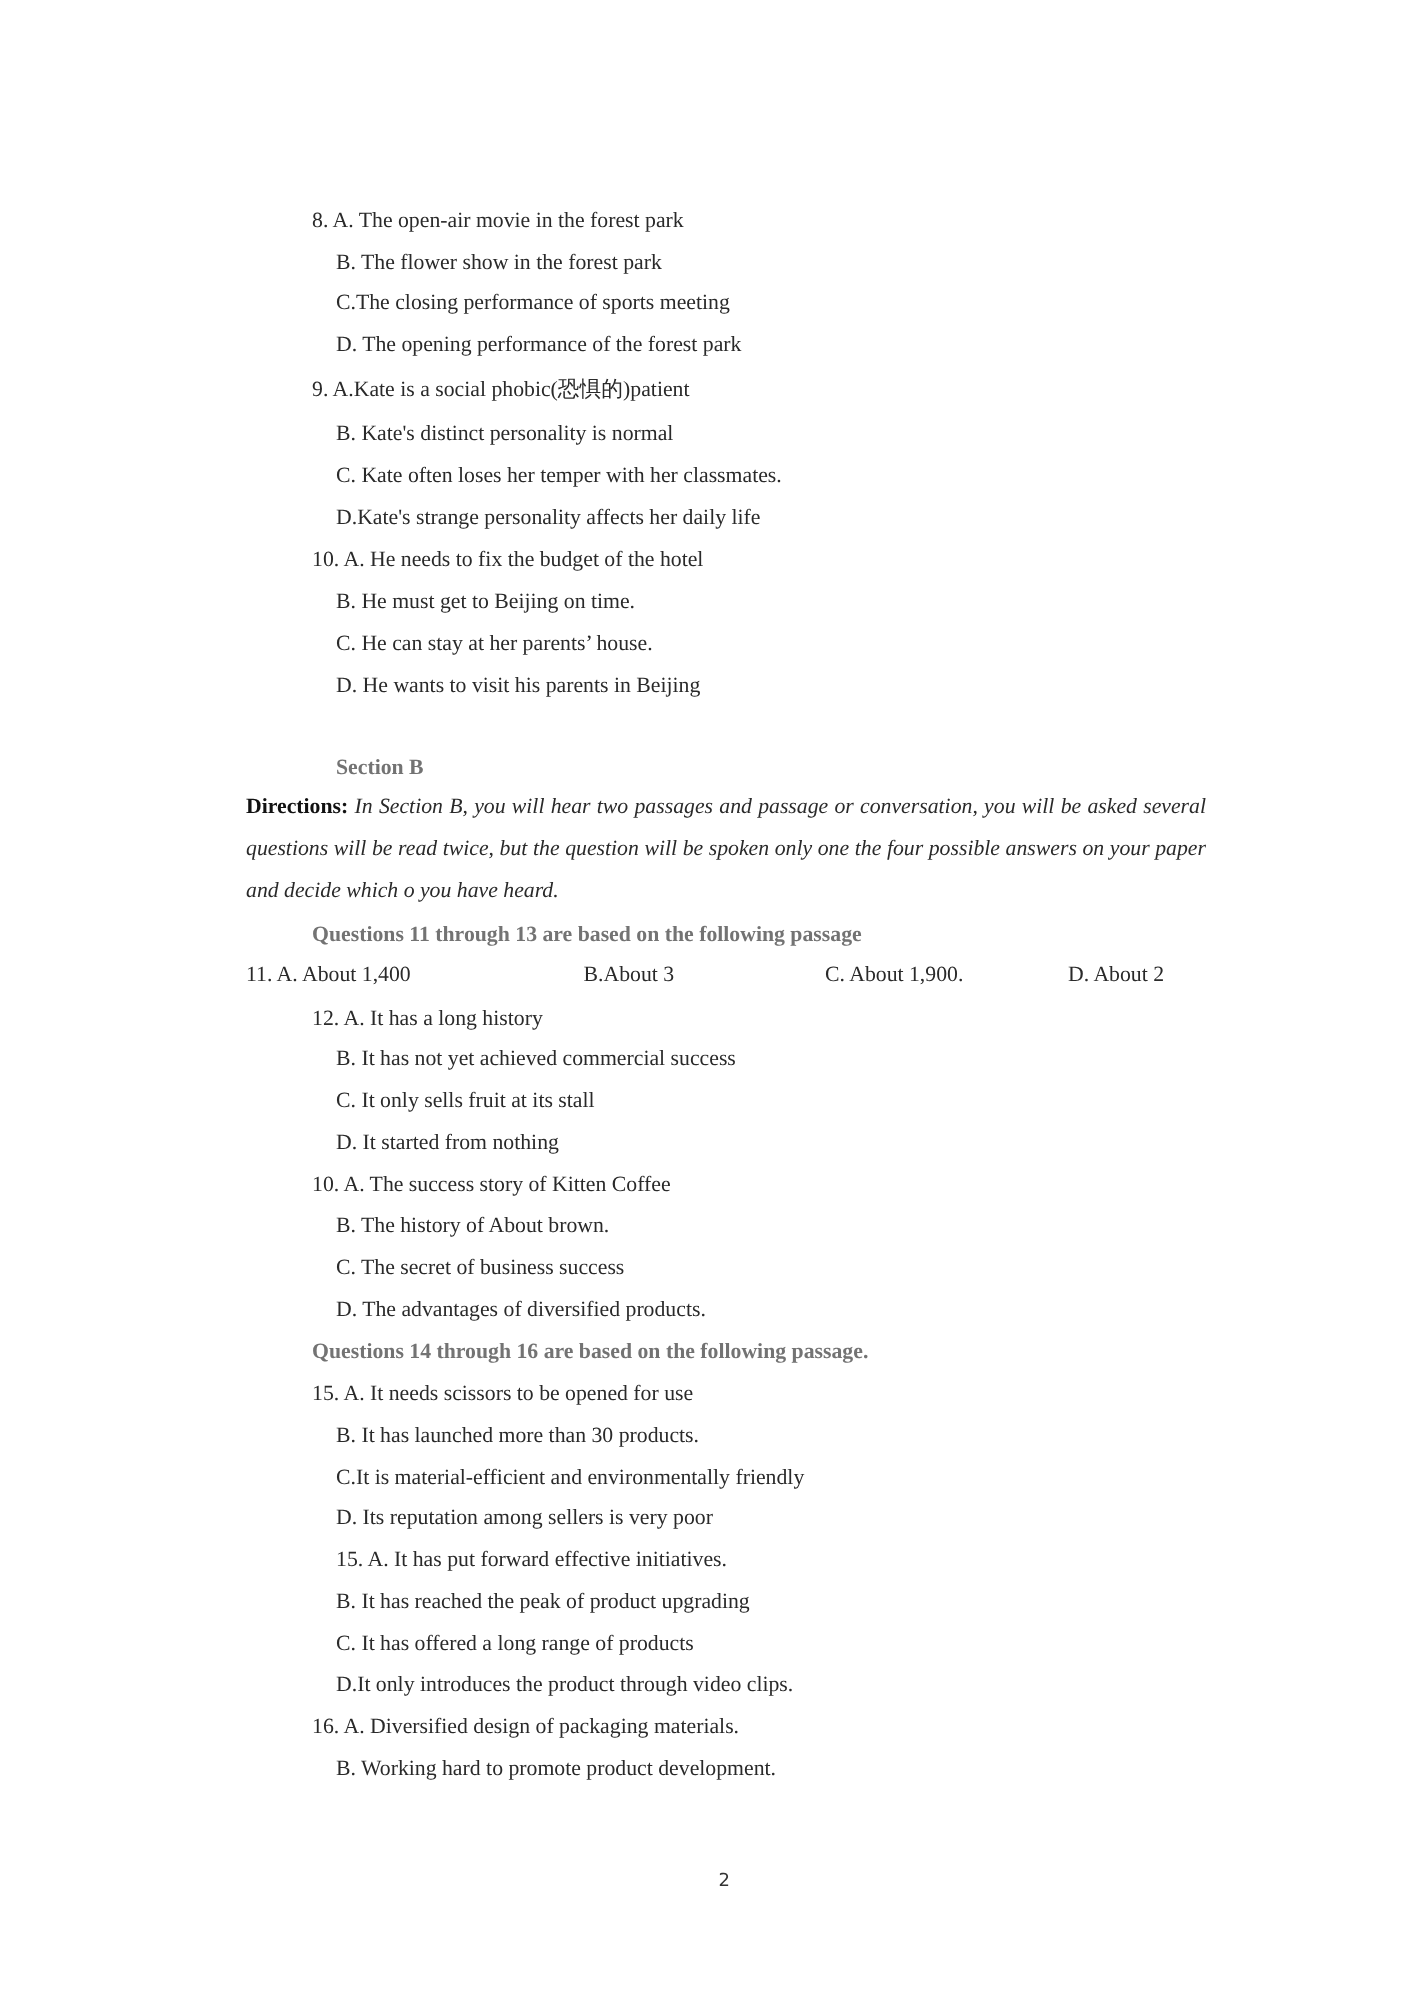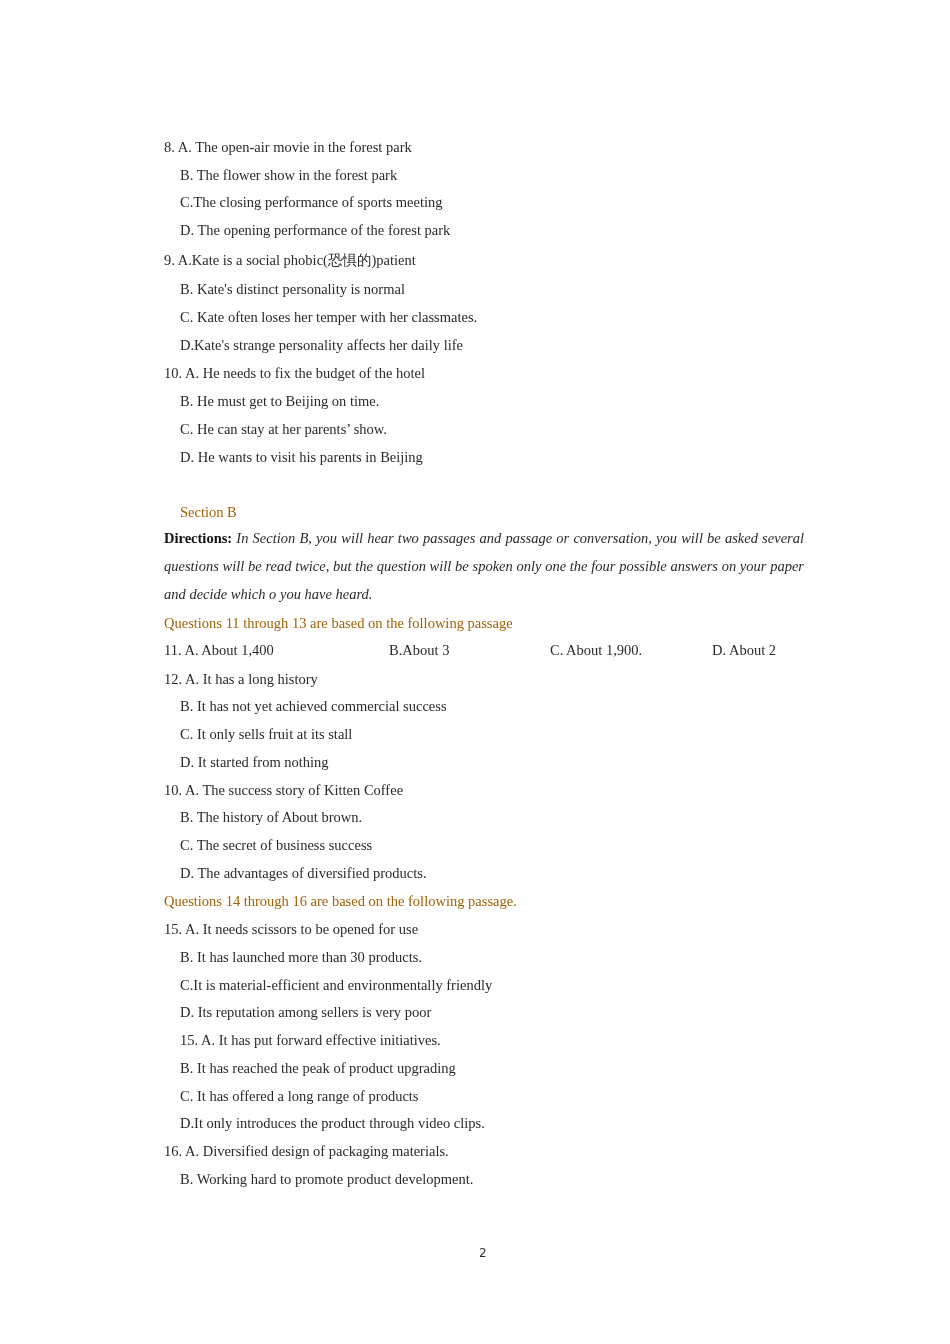--- a/index.html
+++ b/index.html
@@ -1,21 +1,21 @@
 <!DOCTYPE html>
 <html><head>
 <meta charset="utf-8">
 <style>
   html, body { margin: 0; padding: 0; background: #ffffff; }
   body { width: 950px; height: 1344px; position: relative; overflow: hidden;
          font-family: "Liberation Serif", serif; color: #2a2a2a; font-size: 14.5px; }
-  .line { position: absolute; white-space: nowrap; line-height: 18px; }
+  .line { position: absolute; white-space: nowrap; line-height: 18px; margin-left: 44px; }
   .q { left: 164px; }
   .opt { left: 180px; }
-  .bold { font-weight: normal; color: #a16207; }
+  .bold { font-weight: bold; color: #737373; }
   .directions { position: absolute; left: 164px; width: 640px; line-height: 27.8px;
                 text-align: justify; top: 525px; }
   .directions .label { font-weight: bold; color: #111; font-style: normal; }
   .directions .body { font-style: italic; }
   .row11 span { position: absolute; white-space: nowrap; text-align: center; }
   .pagenum { position: absolute; left: 479px; top: 1246px; font-family: "DejaVu Sans", sans-serif; font-size: 12px; color: #333; }
 </style>
 </head>
 <body>
 
@@ -24,21 +24,21 @@
 <div class="line opt" style="top:193px">C.The closing performance of sports meeting</div>
 <div class="line opt" style="top:221px">D. The opening performance of the forest park</div>
 
 <div class="line q" style="top:251px">9. A.Kate is a social phobic(恐惧的)patient</div>
 <div class="line opt" style="top:280px">B. Kate's distinct personality is normal</div>
 <div class="line opt" style="top:308px">C. Kate often loses her temper with her classmates.</div>
 <div class="line opt" style="top:336px">D.Kate's strange personality affects her daily life</div>
 
 <div class="line q" style="top:364px">10. A. He needs to fix the budget of the hotel</div>
 <div class="line opt" style="top:392px">B. He must get to Beijing on time.</div>
-<div class="line opt" style="top:420px">C. He can stay at her parents’ show.</div>
+<div class="line opt" style="top:420px">C. He can stay at her parents’ house.</div>
 <div class="line opt" style="top:448px">D. He wants to visit his parents in Beijing</div>
 
 <div class="line bold" style="left:180px; top:503px">Section B</div>
 <div class="directions">
   <span class="label">Directions:</span><span class="body"> In Section B, you will hear two passages and passage or conversation, you will be asked several questions will be read twice, but the question will be spoken only one the four possible answers on your paper and decide which o you have heard.</span>
 </div>
 <div class="line q bold" style="top:614px">Questions 11 through 13 are based on the following passage</div>
 
 <div class="row11">
   <span style="left:164px; top:642px">11. A. About 1,400</span>

